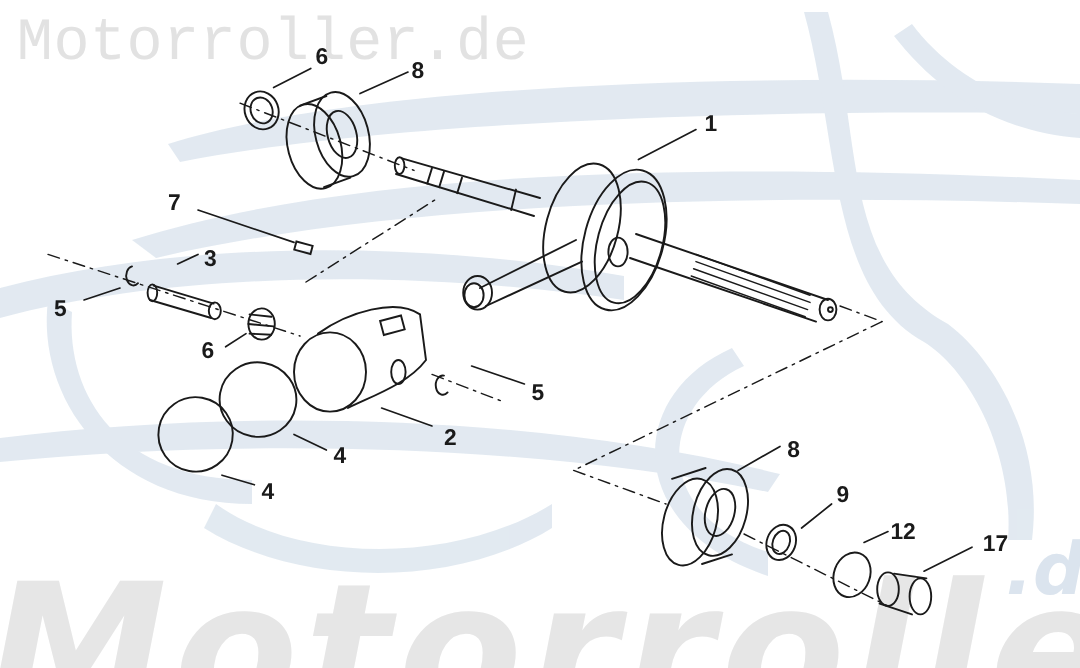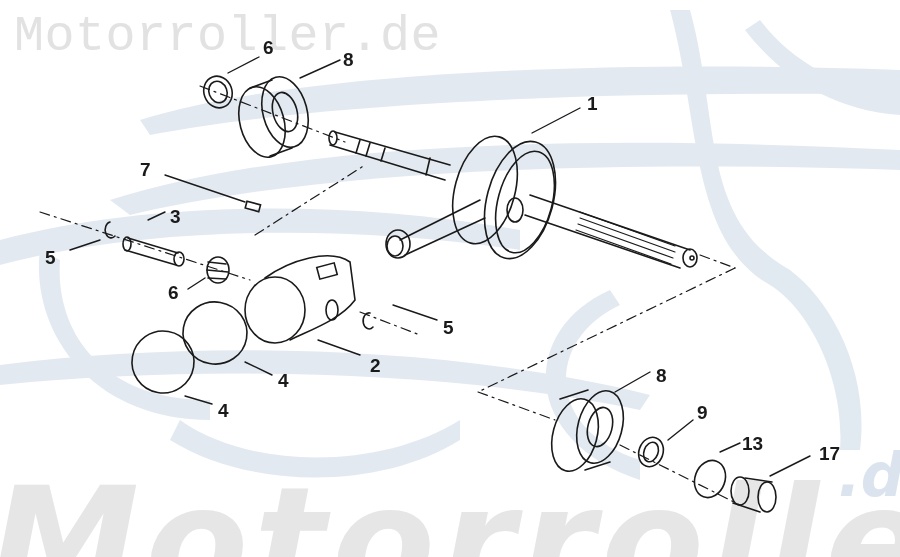--- a/index.html
+++ b/index.html
@@ -167,14 +167,14 @@
 <div class="callout" style="left:140px;top:160px">7</div>
 <div class="callout" style="left:170px;top:207px">3</div>
 <div class="callout" style="left:45px;top:248px">5</div>
 <div class="callout" style="left:168px;top:283px">6</div>
 <div class="callout" style="left:443px;top:318px">5</div>
 <div class="callout" style="left:370px;top:356px">2</div>
 <div class="callout" style="left:278px;top:371px">4</div>
 <div class="callout" style="left:218px;top:401px">4</div>
 <div class="callout" style="left:656px;top:366px">8</div>
 <div class="callout" style="left:697px;top:403px">9</div>
-<div class="callout" style="left:742px;top:434px">13</div>
+<div class="callout" style="left:742px;top:434px">12</div>
 <div class="callout" style="left:819px;top:444px">17</div>
 
 </body></html>

